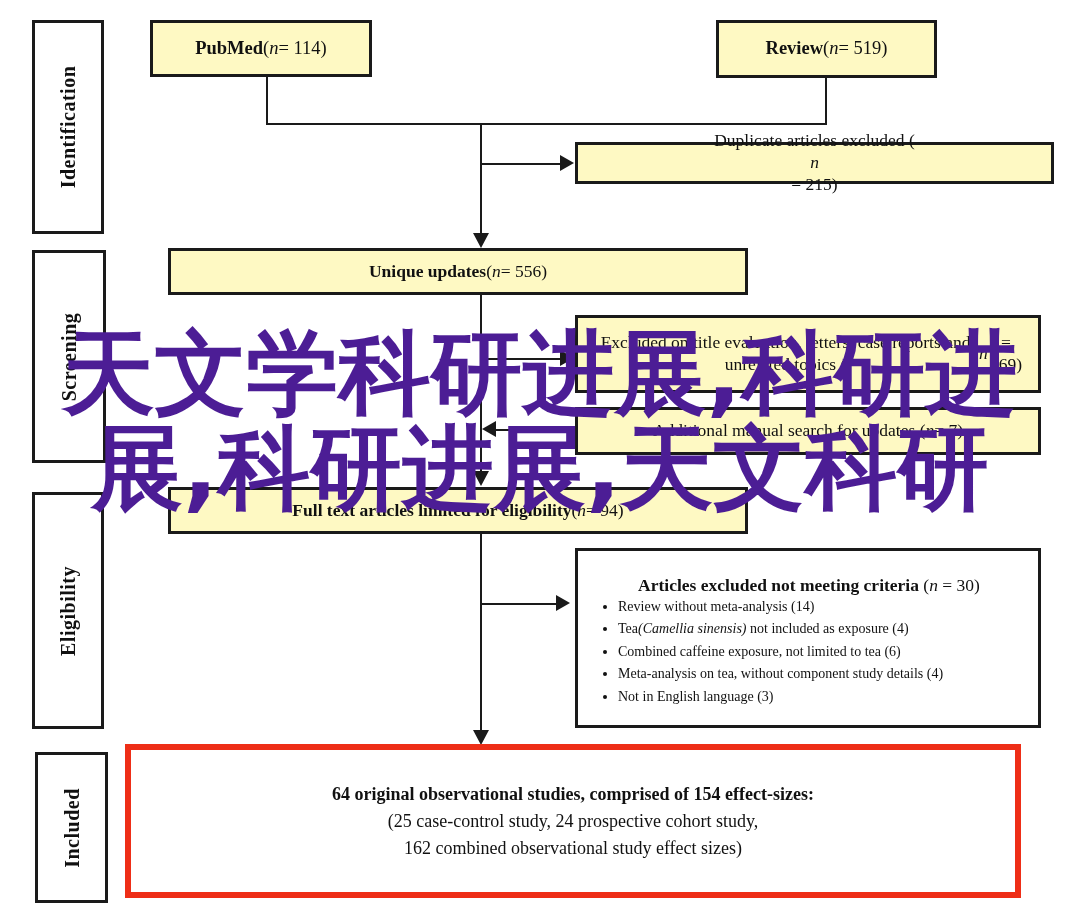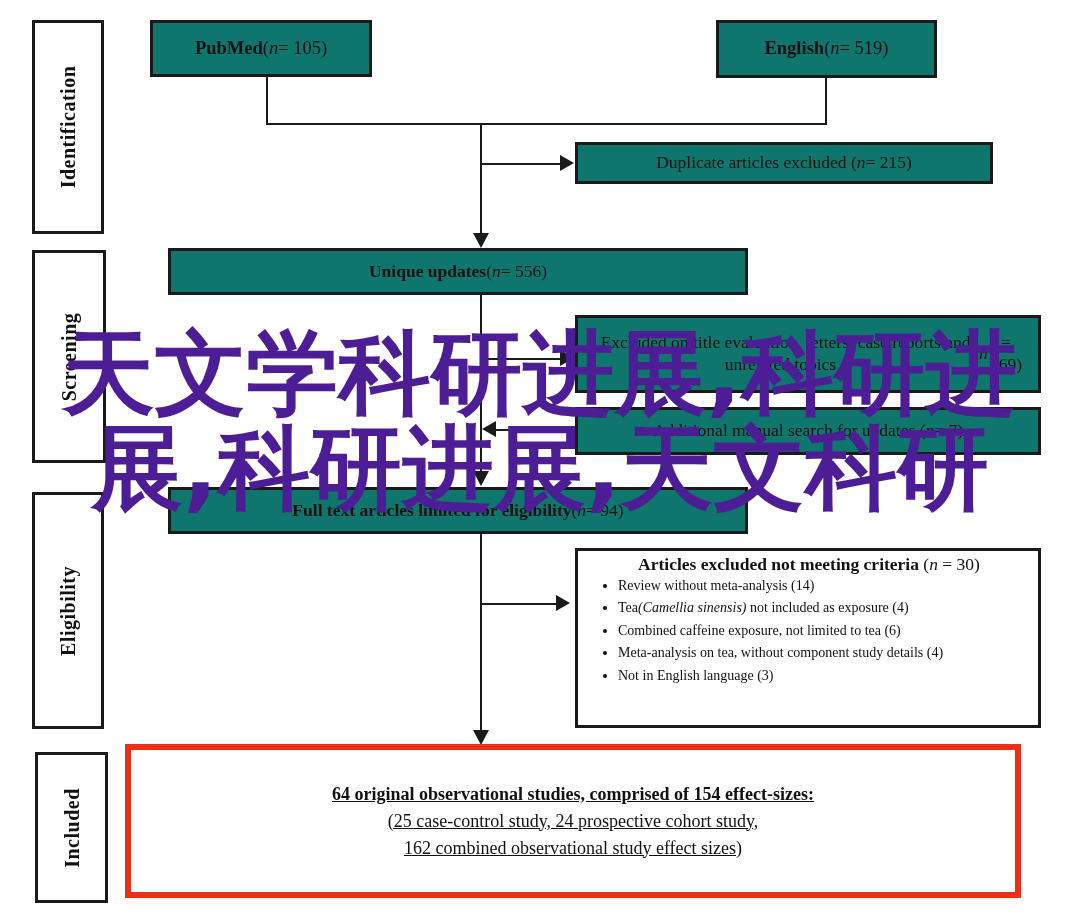--- a/index.html
+++ b/index.html
@@ -10,38 +10,38 @@
   .b{font-weight:bold;}
   .i{font-style:italic;}
   
   .stage{position:absolute;border:3px solid #1a1a1a;background:#fff;}
   .stage > span{
     position:absolute;top:50%;left:50%;transform:translate(-50%,-50%) rotate(-90deg);
     white-space:nowrap;font-weight:bold;font-size:20px;letter-spacing:.5px;
   }
   
   .fbox{
-    position:absolute;border:3px solid #1a1a1a;background:#0f766e;
+    position:absolute;border:3px solid #1a1a1a;background:#fef9c3;
     display:flex;align-items:center;justify-content:center;text-align:center;
     font-size:17.5px;line-height:1.25;padding:2px 14px;box-sizing:border-box;
   }
   .fbox.big{font-size:18.5px;}
   
   .detailbox{
     position:absolute;border:3px solid #1a1a1a;background:#fff;box-sizing:border-box;
-    font-size:17px;padding:3px 12px 6px 14px;
+    font-size:17px;padding:24px 12px 6px 14px;
   }
   .detailbox .hdr{text-align:center;font-size:17.5px;margin-bottom:2px;}
   .detailbox ul{margin:2px 0 0 0;padding-left:26px;}
   .detailbox li{margin:0 0 4px 0;line-height:1.32;font-size:14px;}
   
   .redbox{
     position:absolute;border:6px solid #ee2e17;background:#fff;box-sizing:border-box;
     display:flex;flex-direction:column;align-items:center;justify-content:center;
-    text-align:center;font-size:18px;line-height:1.5;text-decoration:underline;
+    text-align:center;font-size:18px;line-height:1.5;
   }
   
   .hline,.vline{position:absolute;background:#1a1a1a;}
   .hline{height:2px;}
   .vline{width:2px;}
   
   .arr{position:absolute;width:0;height:0;}
   .arr.down{border-left:8px solid transparent;border-right:8px solid transparent;border-top:15px solid #1a1a1a;}
   .arr.right{border-top:8px solid transparent;border-bottom:8px solid transparent;border-left:14px solid #1a1a1a;}
   .arr.left{border-top:8px solid transparent;border-bottom:8px solid transparent;border-right:14px solid #1a1a1a;}
@@ -67,39 +67,39 @@
     <span>Eligibility</span>
   </div>
   <div class="stage" style="left:35px;top:752px;width:67px;height:145px;">
     <span>Included</span>
   </div>
 
   <div class="fbox big" style="left:150px;top:20px;width:222px;height:57px;">
       <span class="b">PubMed </span>
       <span>(</span>
       <span class="i">n</span>
-      <span> = 105)</span>
+      <span> = 114)</span>
     </div>
   <div class="fbox big" style="left:716px;top:20px;width:221px;height:58px;">
-      <span class="b">English </span>
+      <span class="b">Review </span>
       <span>(</span>
       <span class="i">n</span>
       <span> = 519)</span>
     </div>
 
   <div class="vline" style="left:266px;top:77px;height:48px;"></div>
   <div class="vline" style="left:825px;top:78px;height:47px;"></div>
   <div class="hline" style="left:266px;top:123px;width:561px;"></div>
 
   <div class="vline" style="left:480px;top:123px;height:112px;"></div>
   <div class="arr down" style="left:473px;top:233px;"></div>
 
   <div class="hline" style="left:480px;top:163px;width:82px;"></div>
   <div class="arr right" style="left:560px;top:155px;"></div>
-  <div class="fbox" style="left:575px;top:142px;width:418px;height:42px;">
+  <div class="fbox" style="left:575px;top:142px;width:479px;height:42px;flex-direction:column;">
       <span>Duplicate articles excluded (</span>
       <span class="i">n</span>
       <span> = 215)</span>
     </div>
 
   <div class="fbox" style="left:168px;top:248px;width:580px;height:47px;">
       <span class="b">Unique updates </span>
       <span>(</span>
       <span class="i">n</span>
       <span> = 556)</span>

